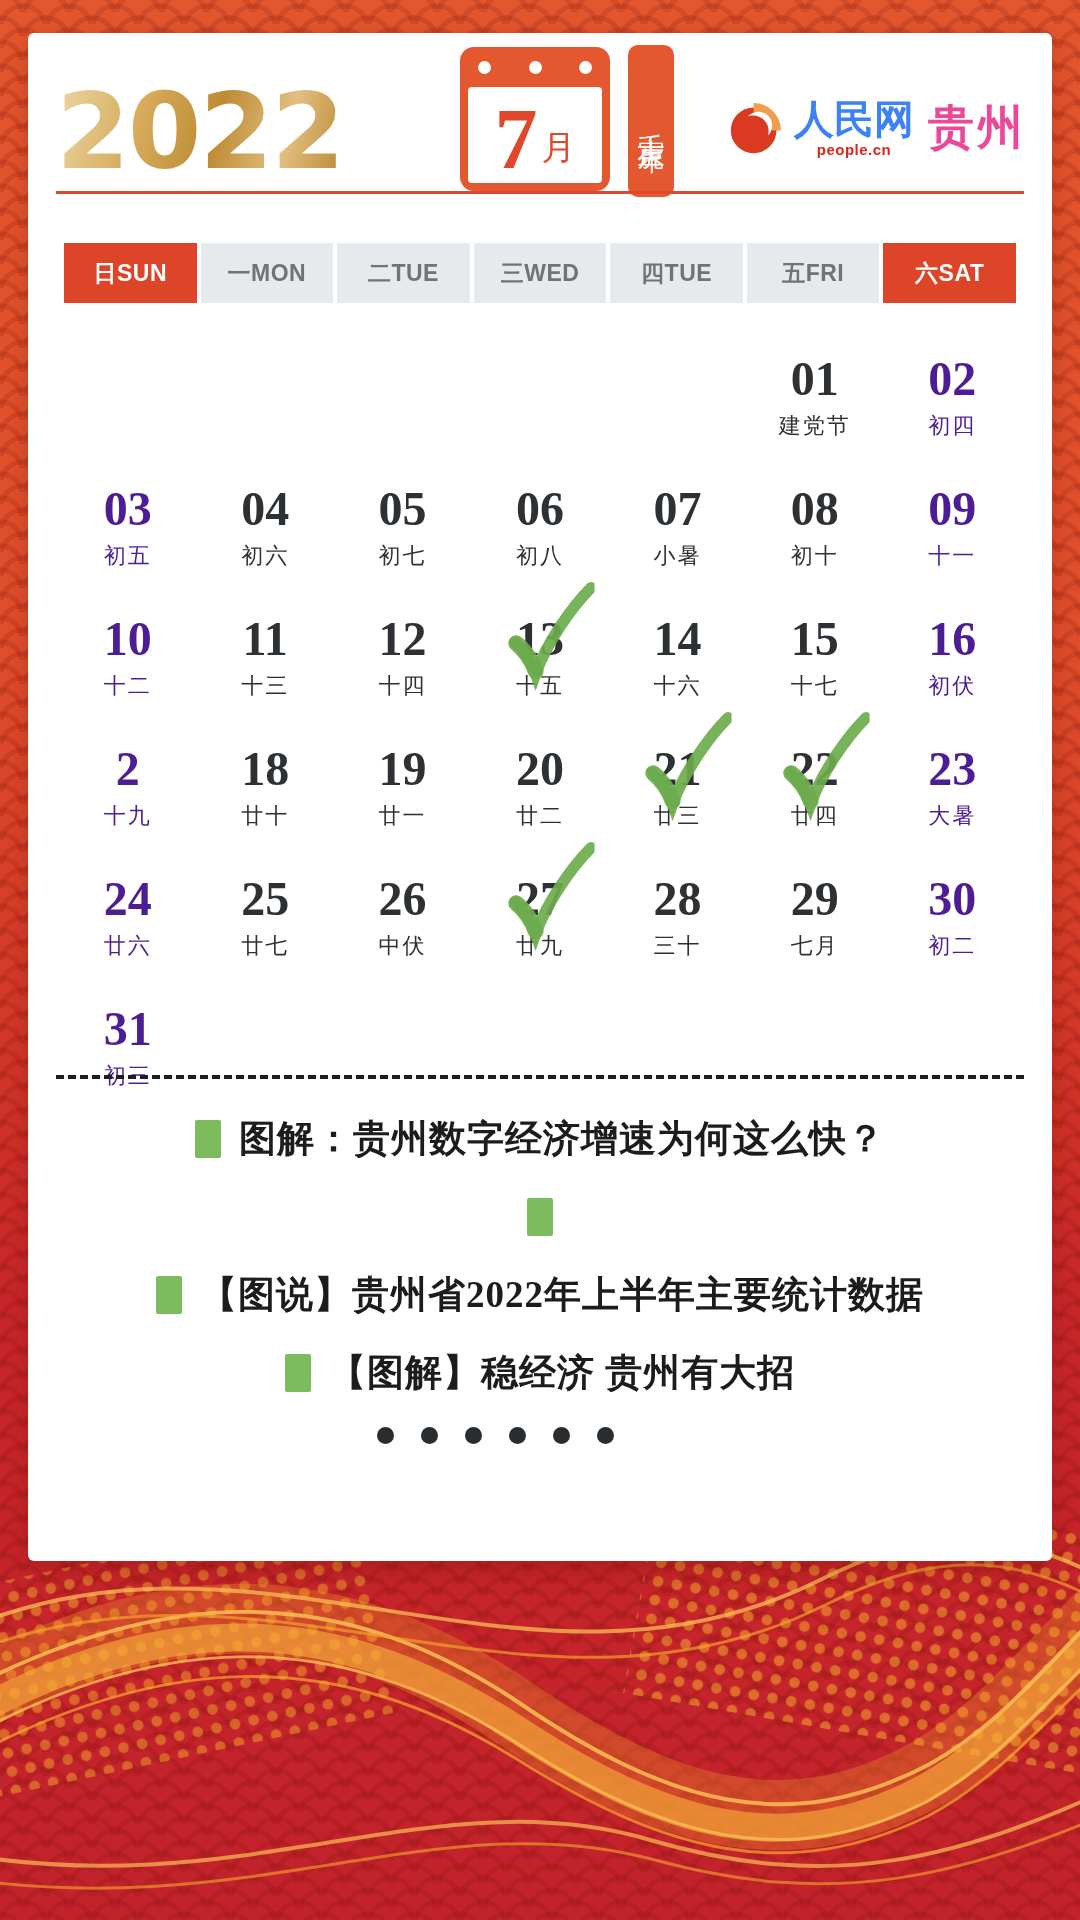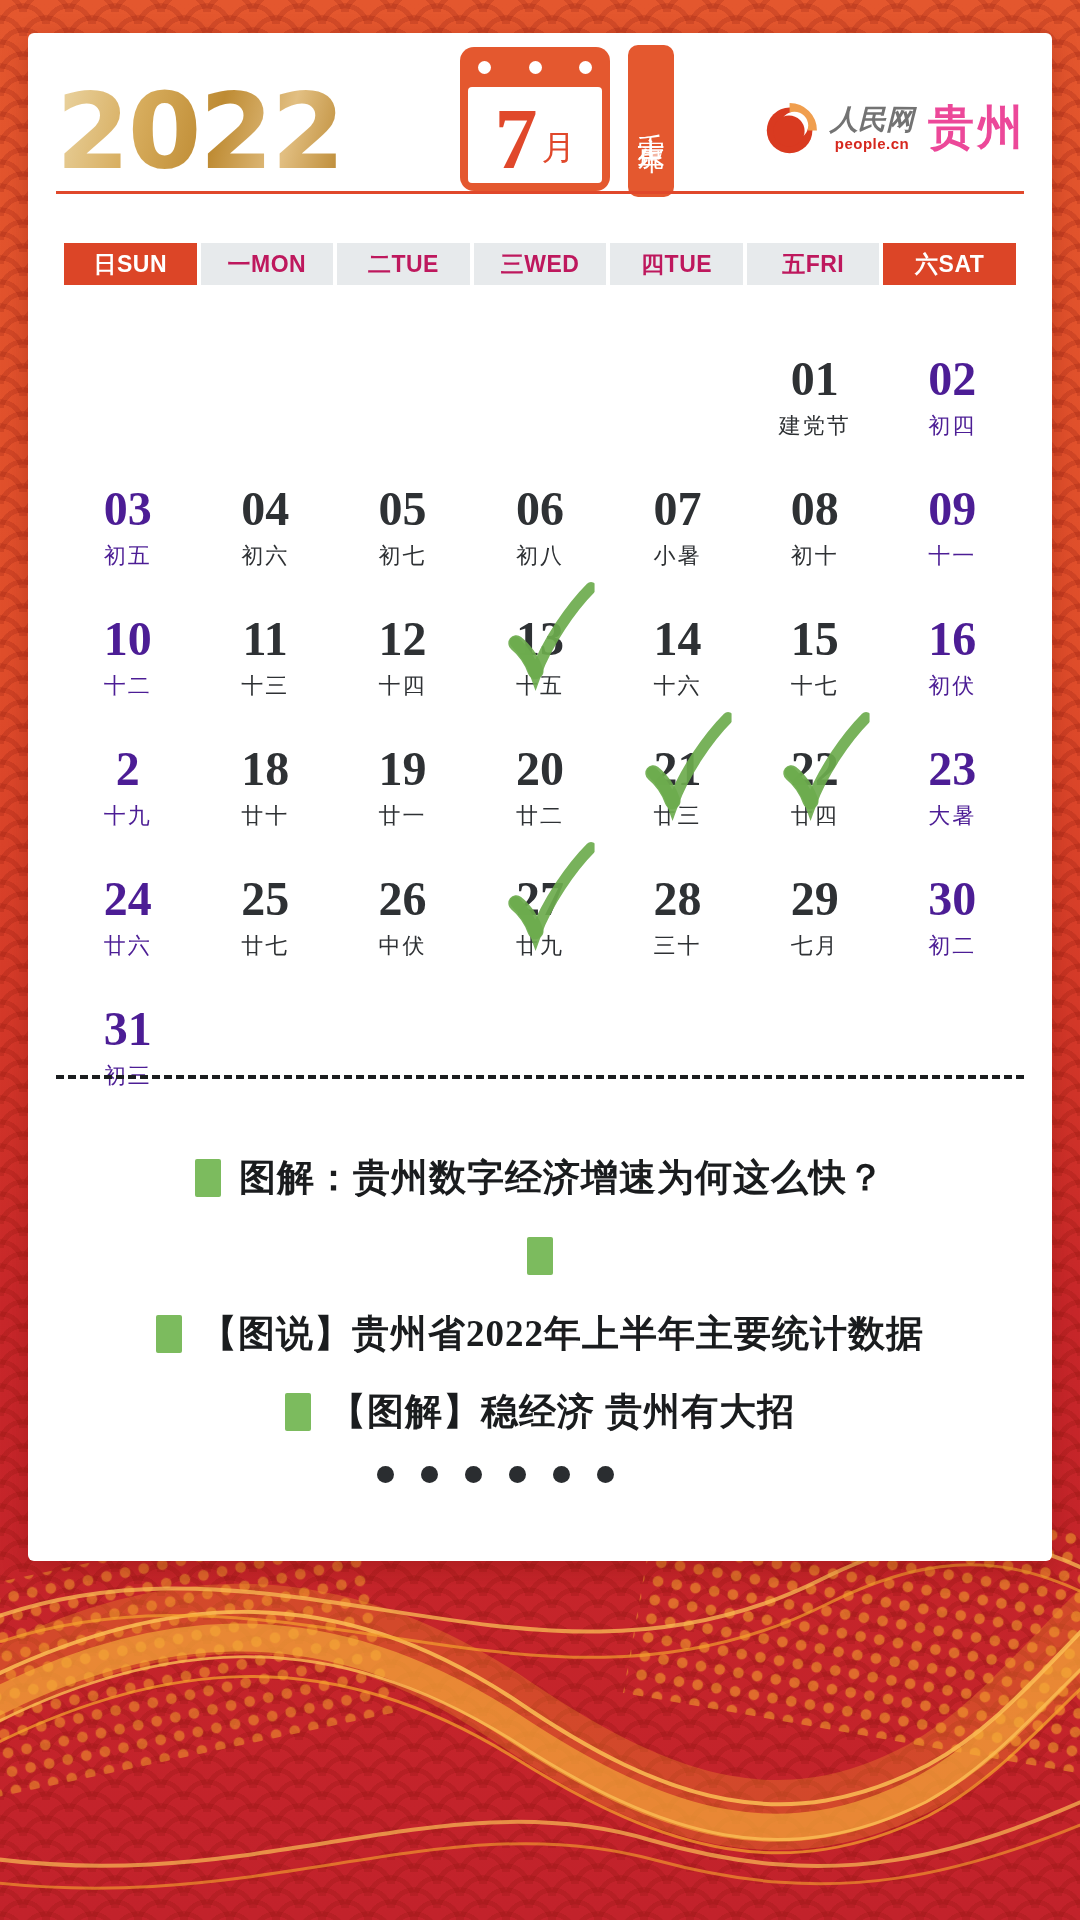--- a/index.html
+++ b/index.html
@@ -49,48 +49,48 @@
   .year-tab {
     position:absolute; left:600px; top:12px; width:46px; height:152px;
     background:#E4582F; border-radius:10px; color:#fff;
     writing-mode:vertical-rl; text-orientation:upright;
     display:flex; align-items:center; justify-content:center;
     font-size:27px; letter-spacing:5px; font-family:"Liberation Serif","DejaVu Serif",serif;
   }
   .logo { position:absolute; right:26px; top:64px; display:flex; align-items:center; gap:8px; }
   .logo-swirl { width:60px; height:60px; }
   .logo-txt { display:flex; flex-direction:column; align-items:center; line-height:1; }
-  .logo-cn { font-family:"Liberation Serif","DejaVu Serif",serif; font-weight:700; font-style:italic; font-size:28px; color:#737373; }
+  .logo-cn { font-family:"Liberation Serif","DejaVu Serif",serif; font-weight:700; font-size:40px; color:#3b82f6; }
   .logo-en { font-size:15px; font-weight:700; color:#D6281E; margin-top:2px; letter-spacing:.5px; }
   .logo-region { font-size:46px; font-weight:900; color:#ec4899; letter-spacing:3px; margin-left:6px; }
   .header-line { position:absolute; left:28px; right:28px; top:158px; height:3px; background:#E0482B; }
 
   
-  .weekday-row { position:absolute; left:36px; right:36px; top:210px; height:42px; display:flex; gap:4px; }
+  .weekday-row { position:absolute; left:36px; right:36px; top:210px; height:60px; display:flex; gap:4px; }
   .wd {
     flex:1; display:flex; align-items:center; justify-content:center;
-    background:#E7EAEC; color:#be185d; font-weight:700; font-size:23px; letter-spacing:.5px;
+    background:#E7EAEC; color:#737373; font-weight:700; font-size:23px; letter-spacing:.5px;
   }
   .wd.hl { background:#DC4527; color:#ffffff; }
 
   
   .grid {
     position:absolute; left:36px; right:36px; top:304px;
     display:grid; grid-template-columns:repeat(7,1fr); column-gap:10px; grid-auto-rows:130px;
   }
   .cell { position:relative; text-align:center; padding-top:18px; }
   .cell .num { display:block; font-family:"Liberation Serif","DejaVu Serif",serif; font-weight:700; font-size:48px; line-height:1; color:#2E3134; }
   .cell .lunar { display:block; margin-top:8px; font-family:"Liberation Serif","DejaVu Serif",serif; font-size:22px; letter-spacing:2px; color:#2E3134; }
   .cell.red .num, .cell.red .lunar { color:#4c1d95; }
   .check { position:absolute; left:50%; top:-16px; width:88px; height:112px; transform:translateX(-38%); z-index:3; pointer-events:none; }
 
   .dashed-line { position:absolute; left:28px; right:28px; top:1042px; border-top:4px dashed #1B1D1F; }
 
   
-  .news { position:absolute; left:0; right:0; top:1082px;margin-top:39px; }
+  .news { position:absolute; left:0; right:0; top:1082px; }
   .news-item { display:flex; align-items:center; justify-content:center; gap:18px; height:48px; margin-bottom:30px; cursor:pointer; }
   .bullet { width:26px; height:38px; background:#7CBB5E; border-radius:2px; flex:0 0 auto; }
   .news-txt { font-family:"Liberation Serif","DejaVu Serif",serif; font-weight:700; font-size:37px; color:#1A1C1E; letter-spacing:1px; white-space:nowrap; }
 
   .dots { display:flex; justify-content:center; gap:27px; margin-top:28px; transform:translateX(-45px); }
   .dot { width:17px; height:17px; border-radius:50%; background:#2A2D30; }
 </style>
 </head>
 <body>
 

